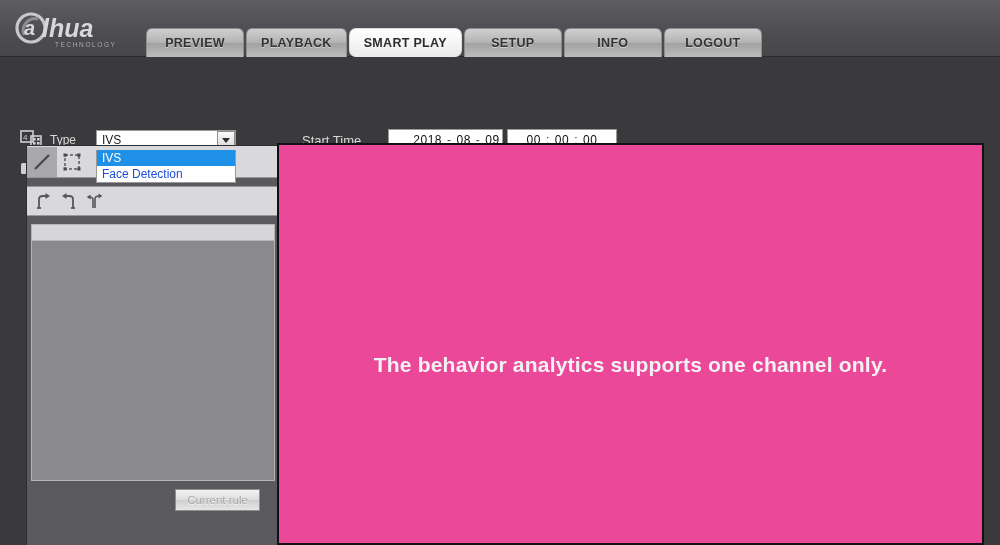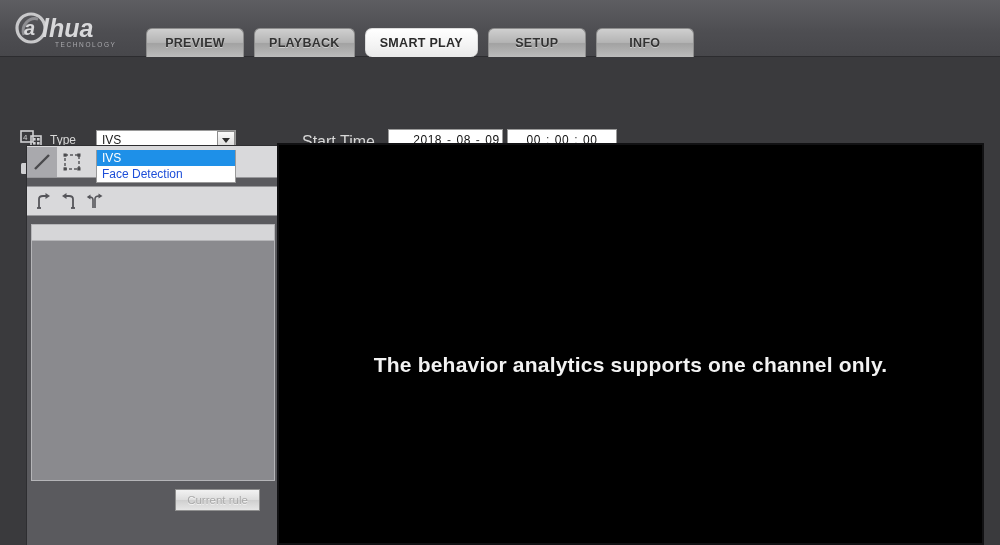--- a/index.html
+++ b/index.html
@@ -31,21 +31,21 @@
   .logo-svg { display:block; }
 
   .tabs {
     position: absolute; left: 146px; top: 28px;
     height: 29px;
     display: flex; align-items: flex-end;
   }
   .tab {
     height: 29px;
     min-width: 98px;
-    margin-right: 10px;
+    margin-right: 2px;
     padding: 0 14px;
     display: flex; align-items: center; justify-content: center;
     font-size: 12.5px; font-weight: bold;
     letter-spacing: .3px;
     color: #333;
     background: linear-gradient(to bottom, #cfcfcf 0%, #b4b4b4 48%, #a2a2a2 52%, #bcbcbc 100%);
     border: 1px solid #8e8e8e;
     border-bottom: none;
     border-radius: 6px 6px 0 0;
     cursor: pointer;
@@ -123,21 +123,21 @@
   }
   .chev-right {
     position: absolute; left: 231px; top: 103px;
     font-size: 14px; color: #cfcfcf;
     line-height: 14px;
     user-select: none;
   }
 
   .time-label {
     position: absolute;
-    font-size: 16px; color: #d8d8d8;
+    font-size: 13px; color: #d8d8d8;
     user-select: none;
   }
   .date-box, .clock-box {
     position: absolute;
     height: 21px;
     background: #ffffff;
     border: 1px solid #9a9a9a;
     display: flex; align-items: center; justify-content: center;
     font-size: 12px; color: #111;
     letter-spacing: .5px;
@@ -218,21 +218,21 @@
   }
   .currentrule {
     position: absolute; left: 148px; top: 343px;
     width: 85px; height: 22px;
   }
 
   
   .videopanel {
     position: absolute; left: 277px; top: 143px;
     width: 707px; height: 402px;
-    background: #000000;
+    background: #ec4899;
     border: 2px solid #111113;
   }
   .video-msg {
     position: absolute;
     left: 0; right: 0;
     top: 208px;
     text-align: center;
     font-size: 21px;
     font-weight: bold;
     color: #f2f2f2;
@@ -268,20 +268,23 @@
       </div>
       <div class="tab active wide">
         <span>SMART PLAY</span>
       </div>
       <div class="tab">
         <span>SETUP</span>
       </div>
       <div class="tab">
         <span>INFO</span>
       </div>
+      <div class="tab">
+        <span>LOGOUT</span>
+      </div>
     </div>
   </div>
 
   <div class="controlbar">
 
     <div class="ctl-icon" style="left:20px; top:72px;">
       <svg width="22" height="20" viewBox="0 0 22 20">
         <rect x="1" y="2" width="12" height="11" fill="none" stroke="#d0d0d2" stroke-width="1.6"></rect>
         <text x="3" y="11" font-family="Liberation Sans, sans-serif" font-size="8" fill="#d0d0d2">4</text>
         <rect x="11" y="7" width="10" height="11" fill="none" stroke="#d0d0d2" stroke-width="1.6"></rect>

